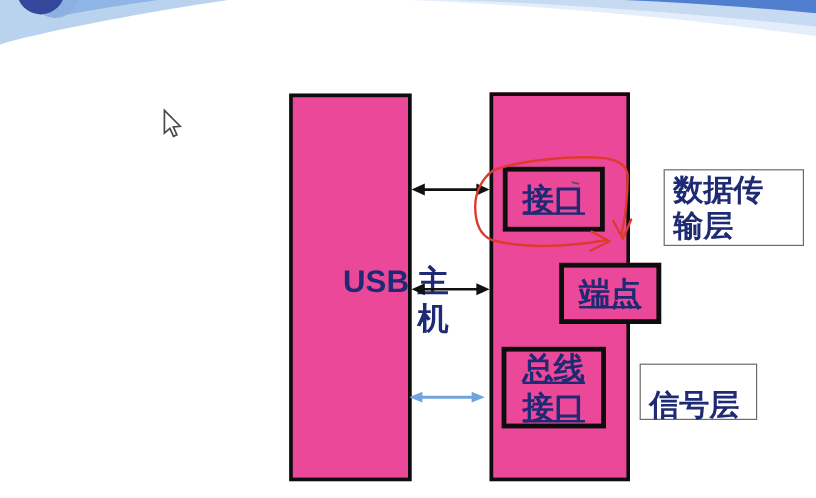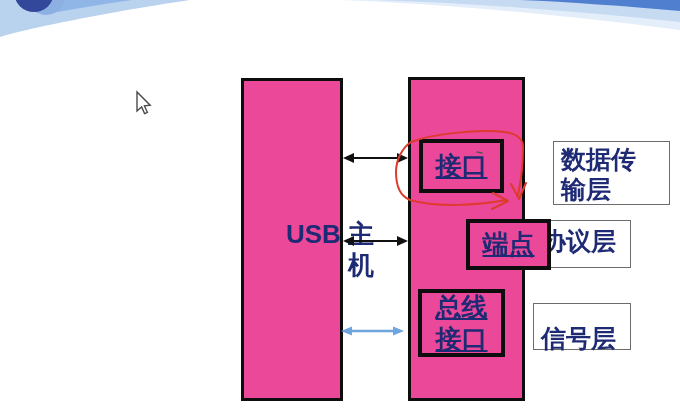--- a/index.html
+++ b/index.html
@@ -53,21 +53,20 @@
 
   <div class="box device"></div>
 
   <div class="box comp comp-interface navy pre">接口</div>
   <div class="box comp comp-endpoint navy pre">端点</div>
   <div class="box comp comp-bus navy pre">总线
 接口</div>
 
   <div class="layer layer-data pre">数据传
 输层</div>
-  <div class="layer layer-protocol pre">协议层</div>
   <div class="layer layer-signal pre">信号层</div>
 
   <svg class="overlay" width="680" height="415" viewBox="0 0 680 415">
 
     <g>
       <line x1="351" y1="158" x2="400" y2="158" stroke="#111" stroke-width="2.2"></line>
       <polygon points="343,158 354,153 354,163" fill="#111"></polygon>
       <polygon points="408,158 397,153 397,163" fill="#111"></polygon>
     </g>
 

